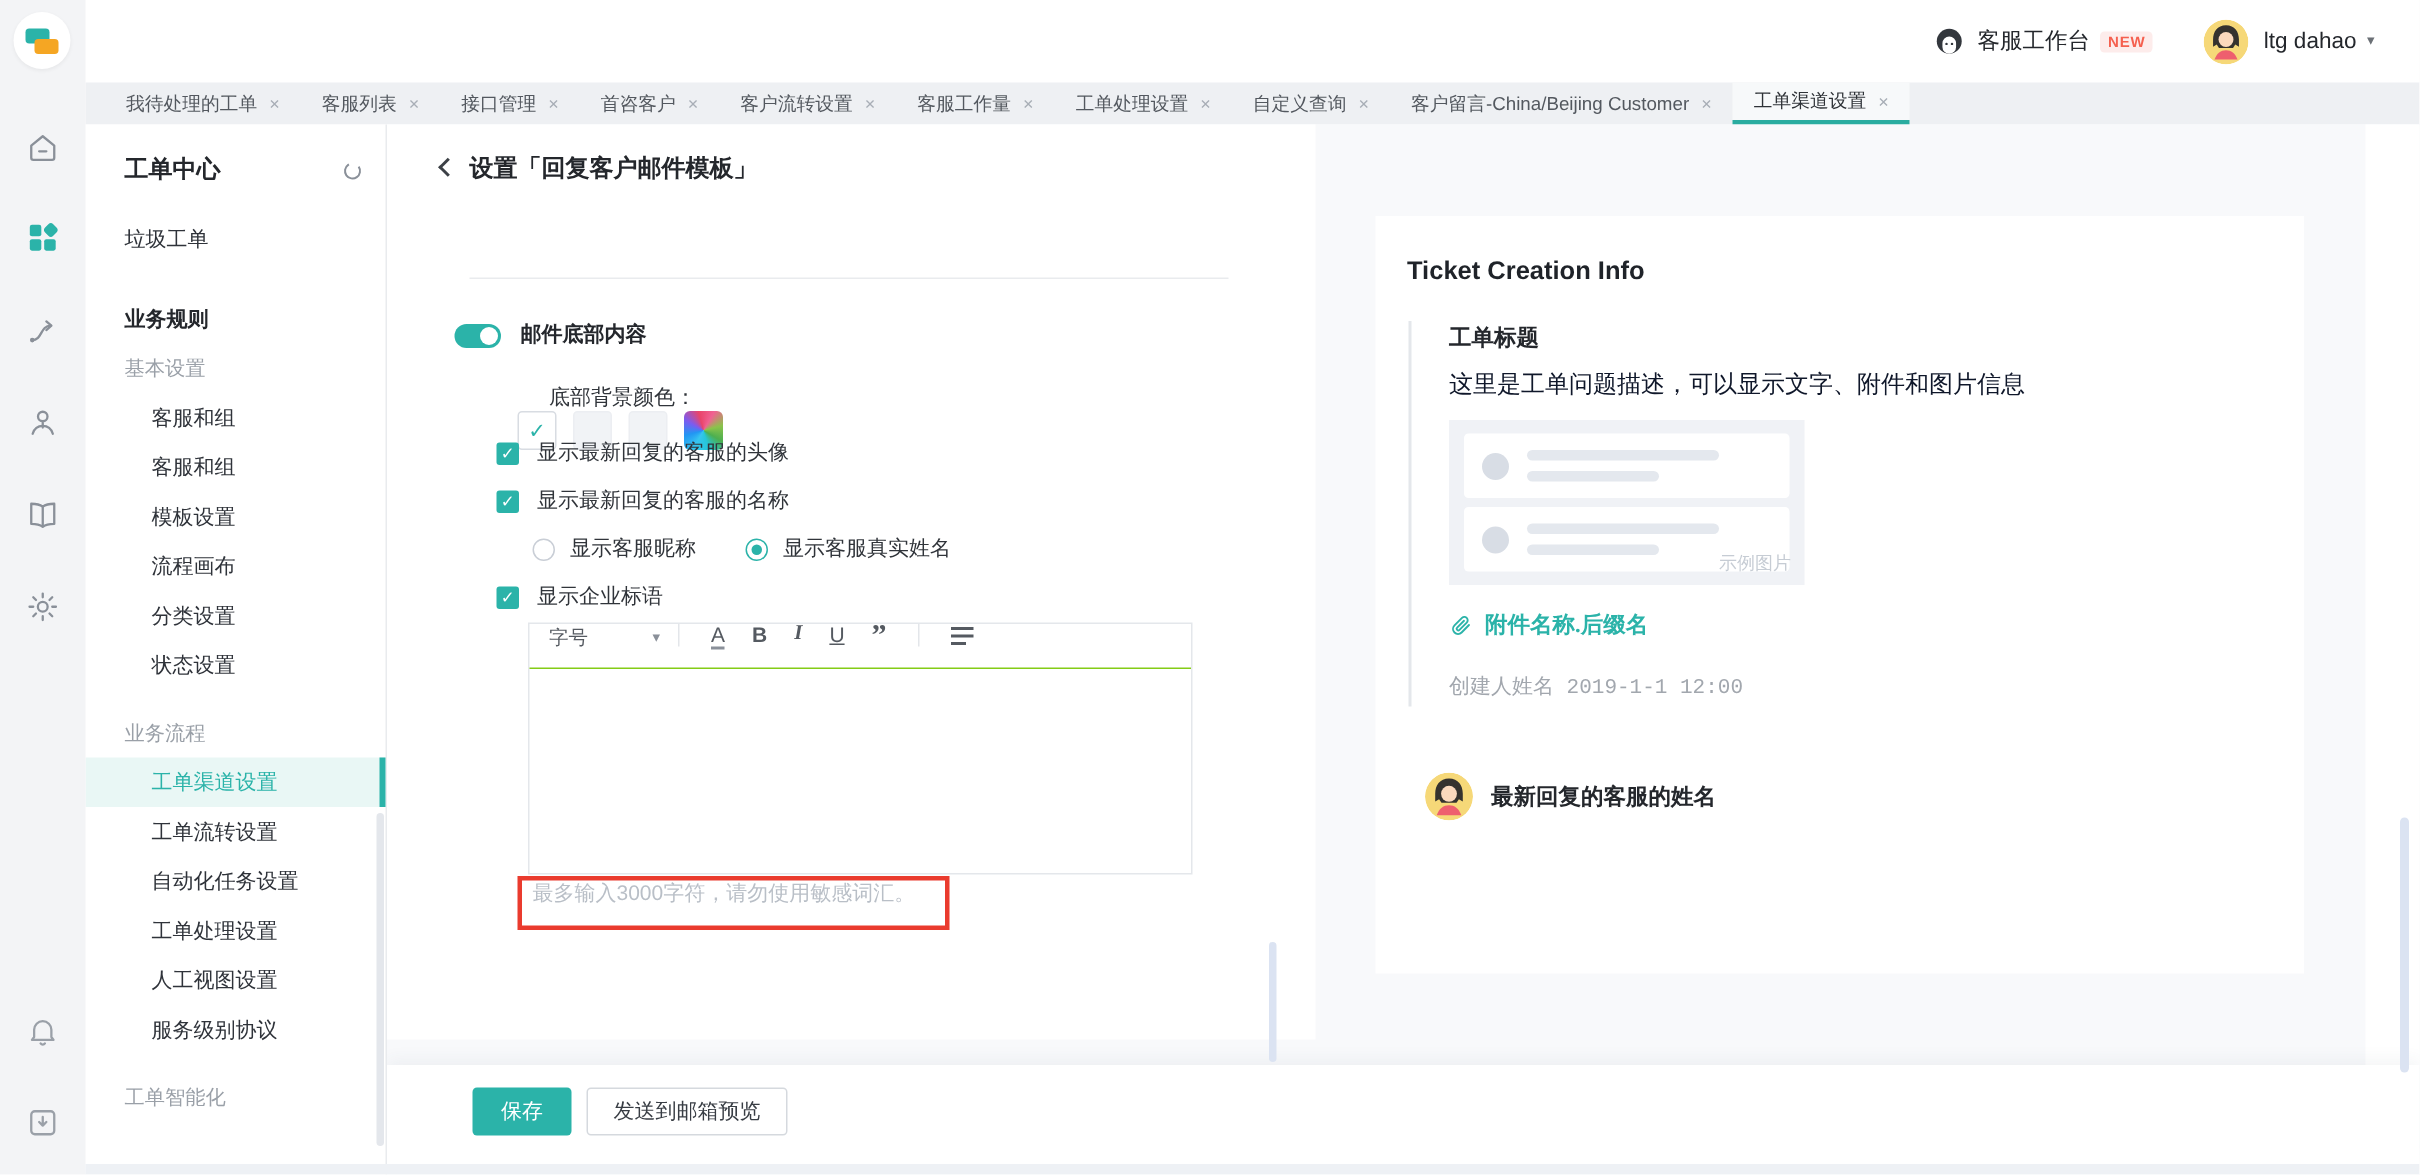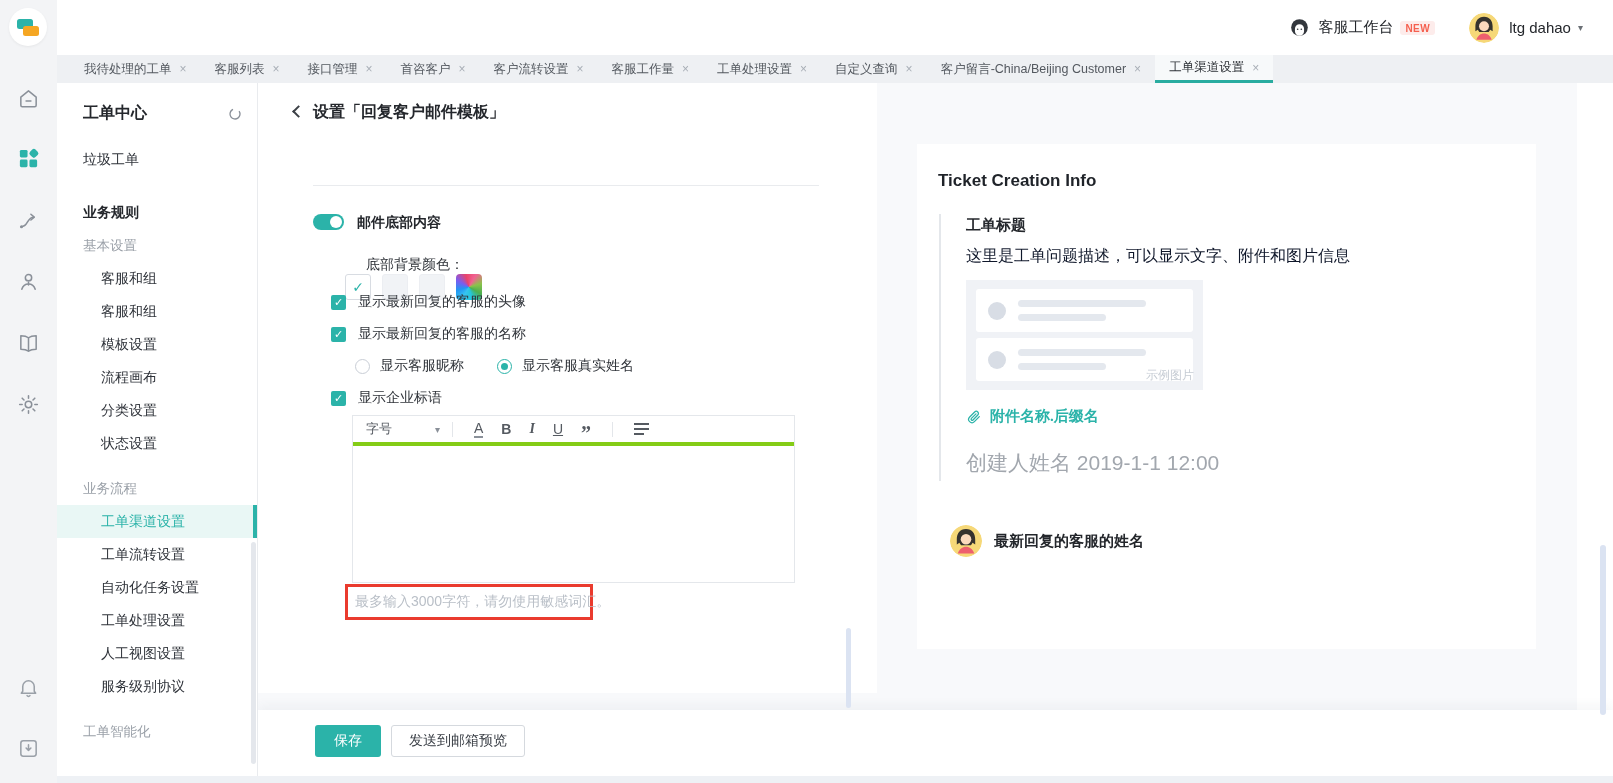--- a/index.html
+++ b/index.html
@@ -56,21 +56,21 @@
   .leftcol { position:absolute; left:0; top:0; width:619px; height:610px; background:#fff; }
   .rightpad { position:absolute; left:1319px; top:0; width:36px; height:700px; background:#fff; }
 
   .back-btn { position:absolute; left:33px; top:22px; width:14px; height:14px; cursor:pointer; }
   .back-btn i { display:block; width:9px; height:9px; border-left:2px solid #3c4046; border-bottom:2px solid #3c4046;
                 transform:rotate(45deg); margin:2px 0 0 3px; }
   .page-title { position:absolute; left:55px; top:19px; font-size:16px; font-weight:bold; color:#24272c; }
 
   .divider { position:absolute; left:55px; top:102px; width:506px; border-top:1px solid #e9ebee; }
 
-  .row-toggle { position:absolute; left:55px; top:131px; display:flex; align-items:flex-start; }
+  .row-toggle { position:absolute; left:45px; top:131px; display:flex; align-items:flex-end; }
   .toggle { width:31px; height:16px; border-radius:8px; background:#2bb3a9; position:relative; cursor:pointer; }
   .toggle .knob { position:absolute; right:2px; top:2px; width:12px; height:12px; border-radius:50%; background:#fff; }
   .row-toggle .lbl { margin-left:13px; font-size:14px; font-weight:bold; color:#24272c; }
 
   .row-color { position:absolute; left:79px; top:173px; display:flex; align-items:center; font-size:14px; color:#30343a;flex-direction:column; }
   .swatches { display:flex; margin-left:8px; }
   .swatch { width:26px; height:26px; border-radius:3px; margin-right:11px; cursor:pointer; position:relative; }
   .swatch.sel { background:#fff; border:1px solid #d8dce2; color:#2bb3a9; font-size:14px; font-weight:bold;
                 display:flex; align-items:center; justify-content:center; }
   .swatch.plain { background:#f1f3f6; border:1px solid #eceef2; }
@@ -81,56 +81,56 @@
   .cb-row { position:absolute; left:73px; display:flex; align-items:center; font-size:14px; color:#30343a; }
   .checkbox { width:15px; height:15px; background:#2bb3a9; border-radius:2px; color:#fff; font-size:11px;
               display:flex; align-items:center; justify-content:center; margin-right:12px; cursor:pointer; }
   .radio-row { position:absolute; left:97px; top:274px; display:flex; align-items:center; font-size:14px; color:#30343a; }
   .radio { width:15px; height:15px; border-radius:50%; border:1px solid #c9ced6; background:#fff; margin-right:10px; cursor:pointer; }
   .radio.on { border-color:#2bb3a9; display:flex; align-items:center; justify-content:center; }
   .radio.on i { width:7px; height:7px; border-radius:50%; background:#2bb3a9; }
   .radio-item { display:flex; align-items:center; margin-right:33px; }
 
   .editor { position:absolute; left:94px; top:332px; width:443px; height:168px; border:1px solid #e4e7eb; background:#fff; }
-  .ed-toolbar { height:30px; border-bottom:4px solid #84cc16; display:flex; align-items:center; padding:0 13px; }
+  .ed-toolbar { height:30px; border-bottom:1px solid #84cc16; display:flex; align-items:flex-start; padding:0 13px; }
   .ed-fontsize { display:flex; align-items:center; font-size:13px; color:#555a61; cursor:pointer; width:74px; }
   .ed-fontsize .caret { margin-left:auto; color:#8a9099; }
   .ed-sep { width:1px; height:15px; background:#e3e6ea; margin:0 12px; }
   .ed-btn { font-size:14px; color:#555a61; margin:0 9px; cursor:pointer; line-height:1; }
   .ed-color { border-bottom:2px solid #8a9099; padding-bottom:1px; }
   .ed-bold { font-weight:bold; }
   .ed-italic { font-family:"Liberation Serif","DejaVu Serif",serif; font-style:italic; font-weight:bold; }
   .ed-underline { text-decoration:underline; }
   .ed-quote { font-family:"Liberation Serif","DejaVu Serif",serif; font-size:20px; font-weight:bold; line-height:8px; position:relative; top:4px; }
   .ed-align { display:flex; flex-direction:column; justify-content:center; cursor:pointer; margin-left:9px; }
   .ed-align i { display:block; height:2px; background:#555a61; margin:1.5px 0; }
   .ed-align i:nth-child(1){ width:15px; } .ed-align i:nth-child(2){ width:15px; } .ed-align i:nth-child(3){ width:10px; }
   .ed-body { height:136px; cursor:text; }
 
-  .redbox { position:absolute; left:87px; top:501px; width:248px; height:36px; border:3px solid #ea3b2e;
-            display:flex; align-items:center; padding-left:7px; }
+  .redbox { position:absolute; left:87px; top:501px; width:288px; height:36px; border:3px solid #ea3b2e;
+            display:flex; align-items:flex-start; padding-left:7px; }
   .hint { font-size:14px; color:#b9bfc7; white-space:nowrap; }
 
   
   .rightcard { position:absolute; left:659px; top:61px; width:619px; height:505px; background:#fff; }
   .rc-title { margin:27px 0 0 21px; font-size:17px; font-weight:bold; color:#1f2329; }
   .rc-quote { margin:23px 0 0 22px; border-left:2px solid #e4e7eb; padding:2px 0 4px 25px; width:430px; }
   .rc-ticket-title { font-size:15px; font-weight:bold; color:#24272c; }
   .rc-desc { margin-top:11px; font-size:16px; color:#0f172a; }
   .rc-img { margin-top:13px; width:237px; height:110px; background:#f0f2f6; position:relative; padding-top:9px; }
   .skel { width:217px; height:43px; background:#fff; border-radius:3px; margin:0 auto 6px; display:flex; align-items:center; padding:0 12px; }
   .skel .dot { width:18px; height:18px; border-radius:50%; background:#d8dde5; flex:0 0 auto; }
   .skel .lines { margin-left:12px; }
   .skel .l1 { width:128px; height:7px; border-radius:3.5px; background:#e4e8ee; }
   .skel .l2 { width:88px; height:7px; border-radius:3.5px; background:#e4e8ee; margin-top:7px; }
   .rc-sample { position:absolute; right:9px; bottom:6px; font-size:12px; color:#c6ccd4; }
   .rc-attach { margin-top:17px; display:flex; align-items:center; cursor:pointer; }
   .rc-attach svg { width:16px; height:16px; margin-right:8px; }
   .rc-attach span { font-size:15px; font-weight:600; color:#2bb3a9;font-family:Liberation Serif, serif; }
-  .rc-creator { margin-top:23px; font-size:21px; color:#a2a7ae; }
+  .rc-creator { margin-top:23px; font-size:14px; color:#a2a7ae;font-family:Liberation Mono, monospace; }
   .rc-reply { margin:44px 0 0 21px; display:flex; align-items:center; }
   .rc-reply .avatar { width:32px; height:32px; }
   .rc-reply span { margin-left:12px; font-size:15px; font-weight:bold; color:#24272c; }
 
   
   .footbar { position:absolute; left:0; top:627px; width:1355px; height:66px; background:#fff;
              box-shadow:0 -5px 10px rgba(60,70,90,.05); display:flex; align-items:flex-start; padding:15px 0 0 57px; }
   .btn-save { height:32px; padding:0 19px; background:#2bb3a9; border:none; border-radius:3px; color:#fff; font-size:14px;
               font-family:inherit; cursor:pointer; }
   .btn-preview { height:32px; padding:0 17px; background:#fff; border:1px solid #d5d9de; border-radius:3px; color:#383d44;

